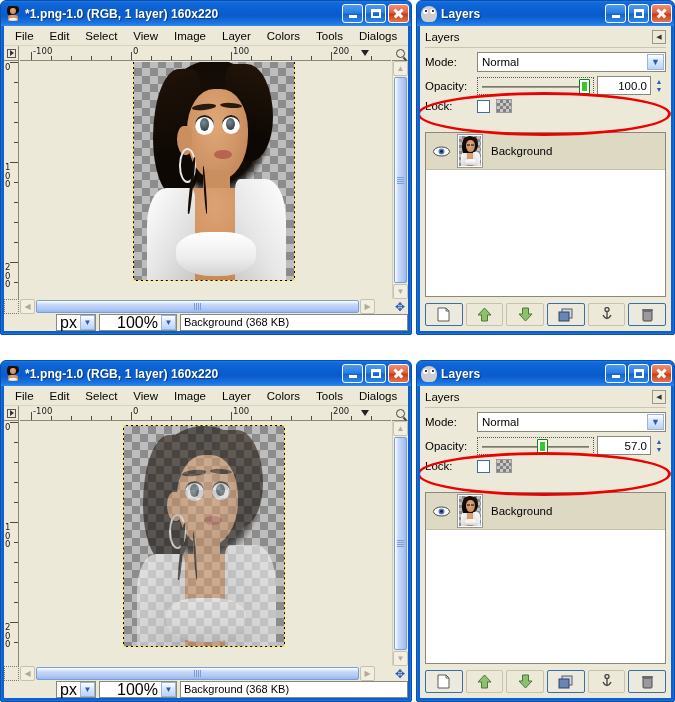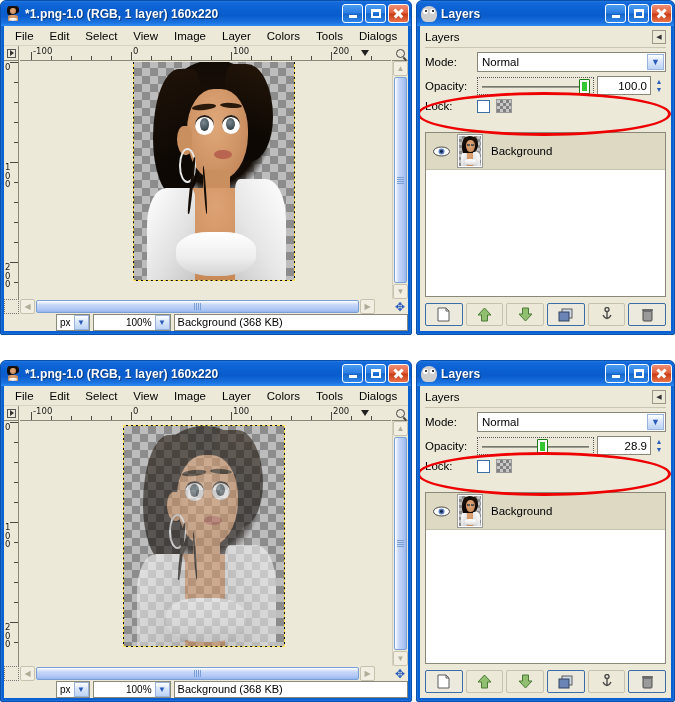--- a/index.html
+++ b/index.html
@@ -180,21 +180,21 @@
 
   
   .statusbar {
     position:absolute; left:0; right:0; bottom:0; height:17px;
     background:#ece9d8; display:flex; align-items:stretch; padding-left:52px;
   }
   .combo {
     display:flex; align-items:center; height:17px;
     border:1px solid #8a8878; background:#fff; margin-right:3px;
   }
-  .combo .val { font-size:10px; padding:4px 3px; color:#000; white-space:nowrap; }
+  .combo .val { font-size:16px; padding:4px 3px; color:#000; white-space:nowrap; }
   .combo .arrow {
     width:15px; height:15px; margin:0 0 0 0;
     background: linear-gradient(to bottom,#ffffff,#dce8fb 40%,#bcd3f5);
     border:1px solid #9ab4dd; border-left:1px solid #9ab4dd;
     display:flex; align-items:center; justify-content:center;
     color:#2a5bbb; font-size:8px;
   }
   .statusmsg {
     flex:1 1 auto; border:1px solid #8a8878; background:#fff;
     font-size:11px; color:#000; padding:1px 3px; white-space:nowrap; overflow:hidden;
@@ -820,21 +820,21 @@
             <div class="dd">▼</div>
           </div>
         </div>
 
         <div class="lay-row">
           <div class="lbl">Opacity:</div>
           <div class="op-slider">
             <div class="op-track"></div>
             <div class="op-handle" id="op-handle-bottom" style="left: 59px;"></div>
           </div>
-          <div class="op-spin">28.9</div>
+          <div class="op-spin">57.0</div>
           <div class="spin-arrows">
             <div>▲</div>
             <div>▼</div>
           </div>
         </div>
 
         <div class="lay-row">
           <div class="lbl">Lock:</div>
           <div class="lock-cb"></div>
           <div class="lock-alpha"></div>

